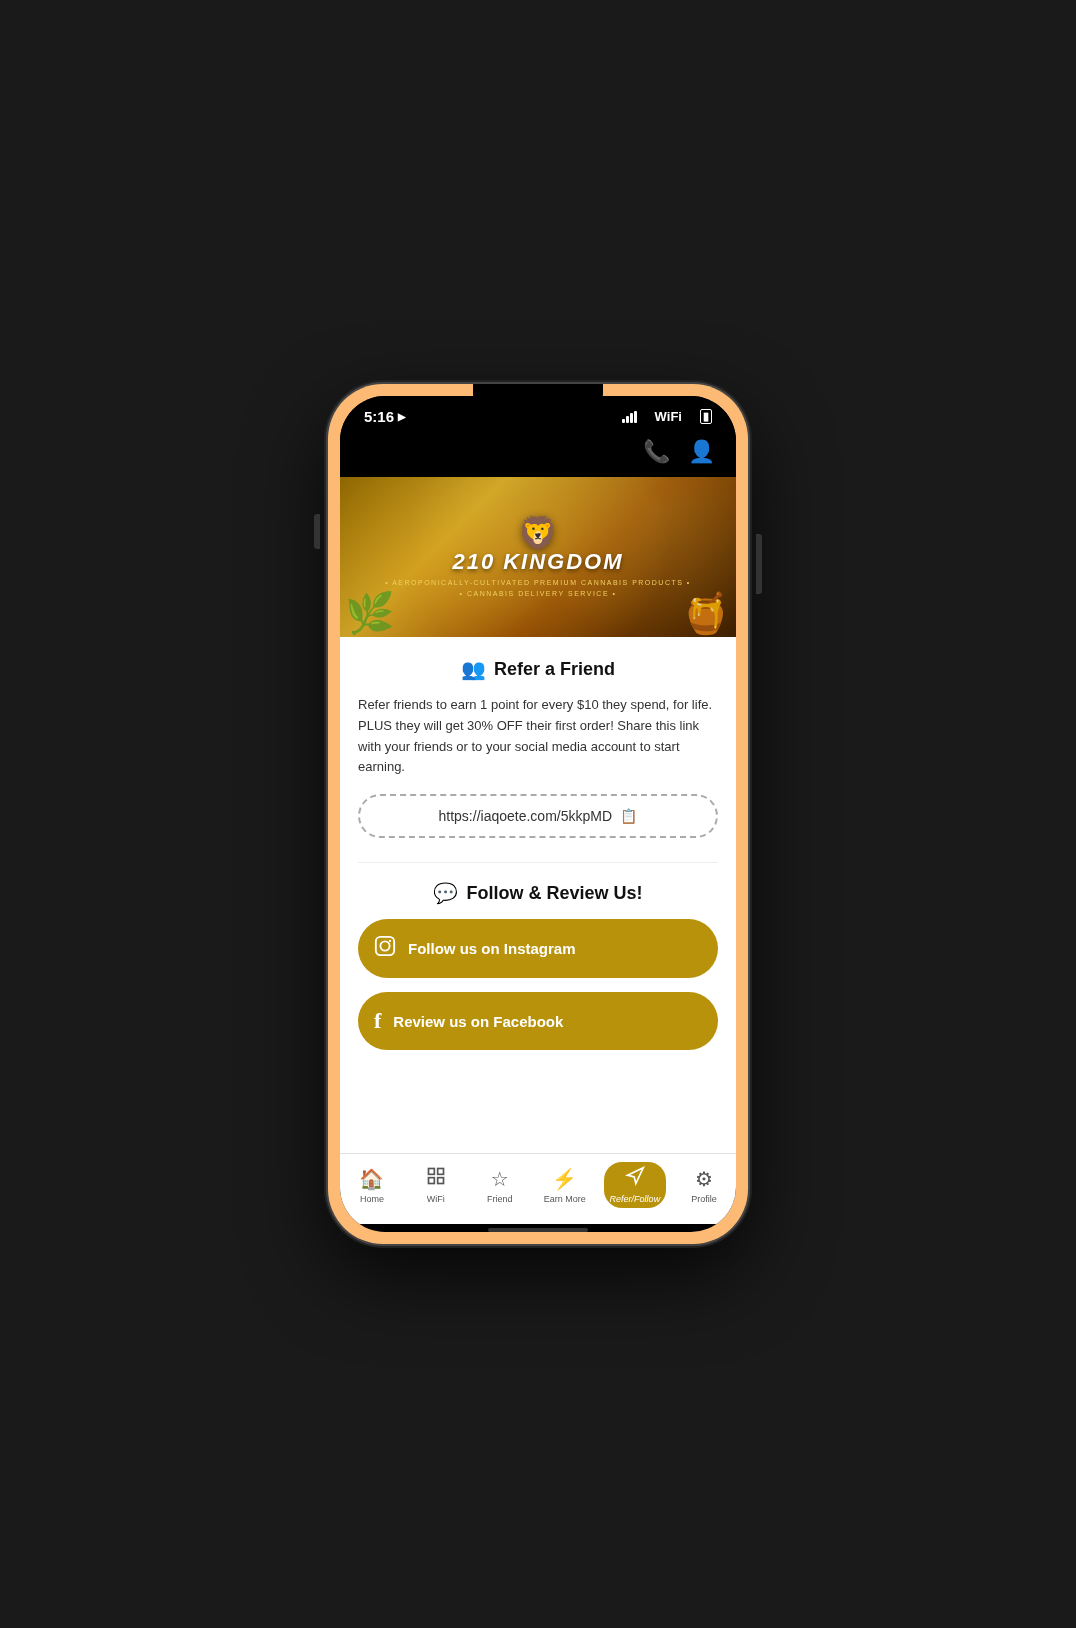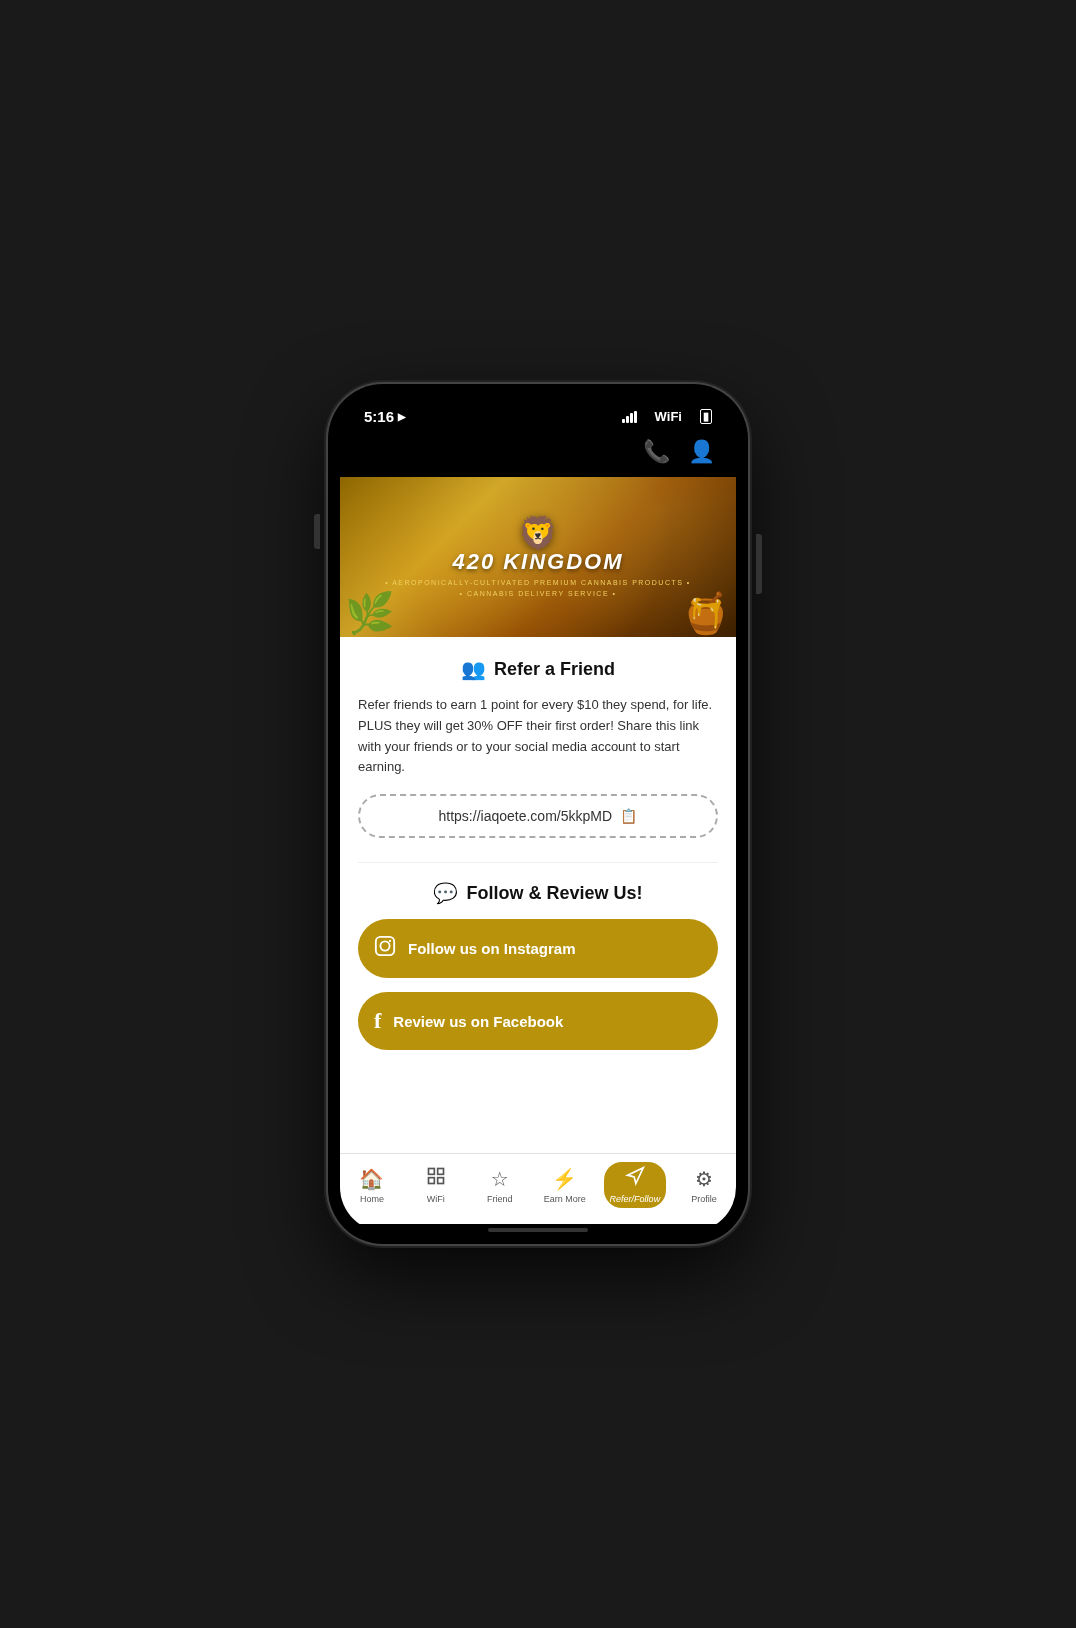--- a/index.html
+++ b/index.html
@@ -7,21 +7,21 @@
       background: #1a1a1a;
       display: flex;
       justify-content: center;
       align-items: center;
       min-height: 100vh;
       font-family: -apple-system, BlinkMacSystemFont, 'Segoe UI', sans-serif;
     }
     .phone-outer {
       width: 420px;
       height: 860px;
-      background: #000000;
+      background: #fdba74;
       border-radius: 55px;
       padding: 12px;
       box-shadow: 0 0 0 2px #444, 0 0 0 4px #222, 0 30px 80px rgba(0,0,0,0.8);
       position: relative;
     }
     .phone-inner {
       width: 100%;
       height: 100%;
       background: #000;
       border-radius: 45px;
@@ -301,21 +301,21 @@
       <div class="app-header">
         <span class="header-icon">📞</span>
         <span class="header-icon">👤</span>
       </div>
 
       <div class="banner">
         <div class="banner-bg-particles"></div>
         <div class="banner-products-left">🌿</div>
         <div class="banner-logo-text">
           <div class="banner-logo-icon">🦁</div>
-          <div class="banner-title">420 KINGDOM</div>
+          <div class="banner-title">210 KINGDOM</div>
           <div class="banner-subtitle">• AEROPONICALLY-CULTIVATED PREMIUM CANNABIS PRODUCTS •</div>
           <div class="banner-subtitle">• CANNABIS DELIVERY SERVICE •</div>
         </div>
         <div class="banner-products-right">🍯</div>
       </div>
 
       <div class="scrollable-area">
         <div style="padding: 20px 18px;">
 
           <div class="section-title">

